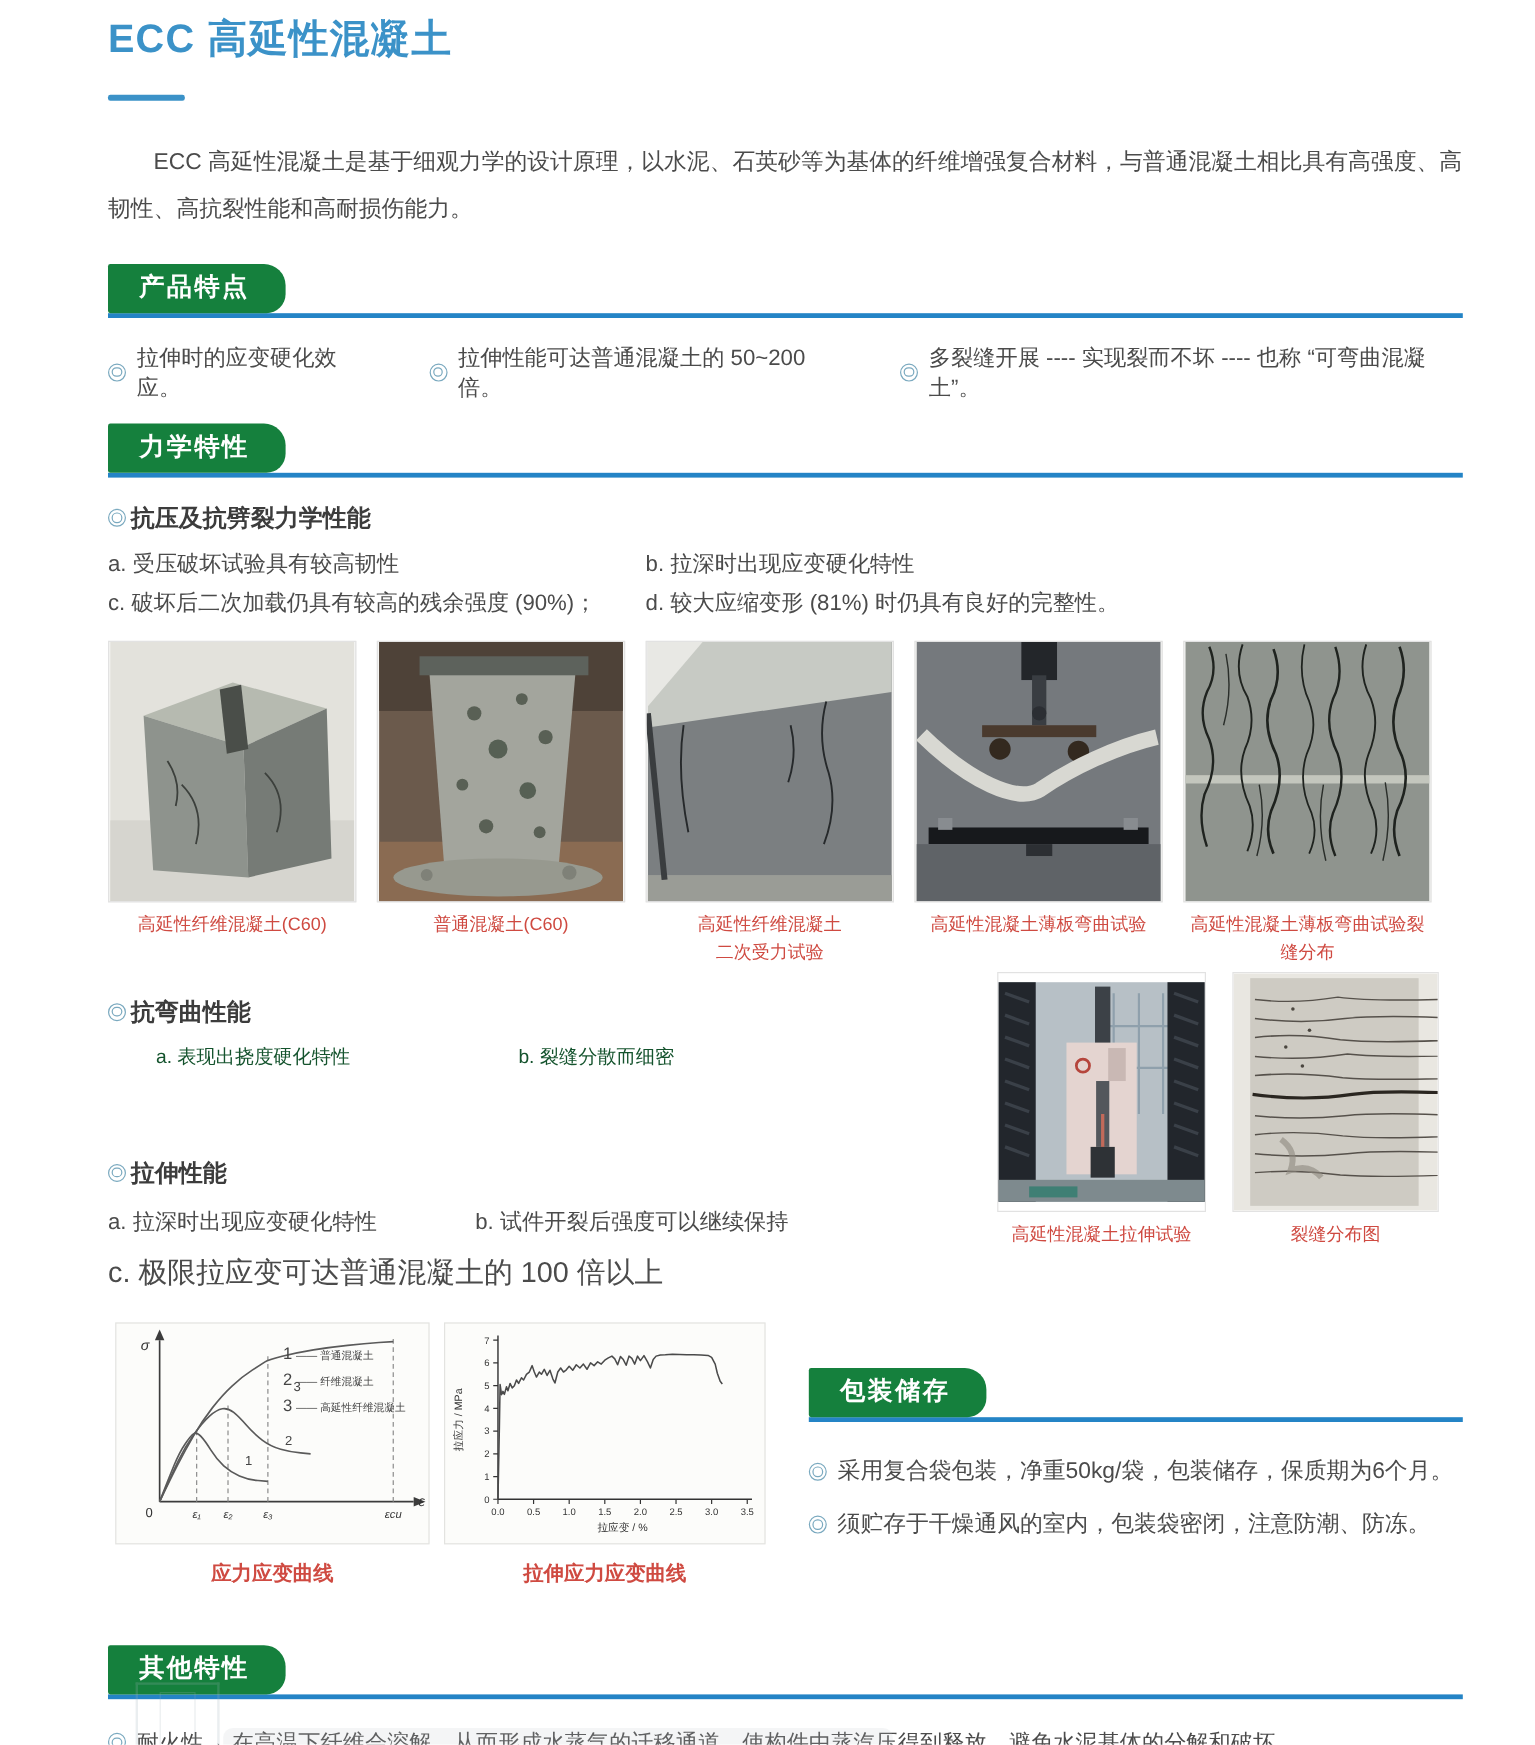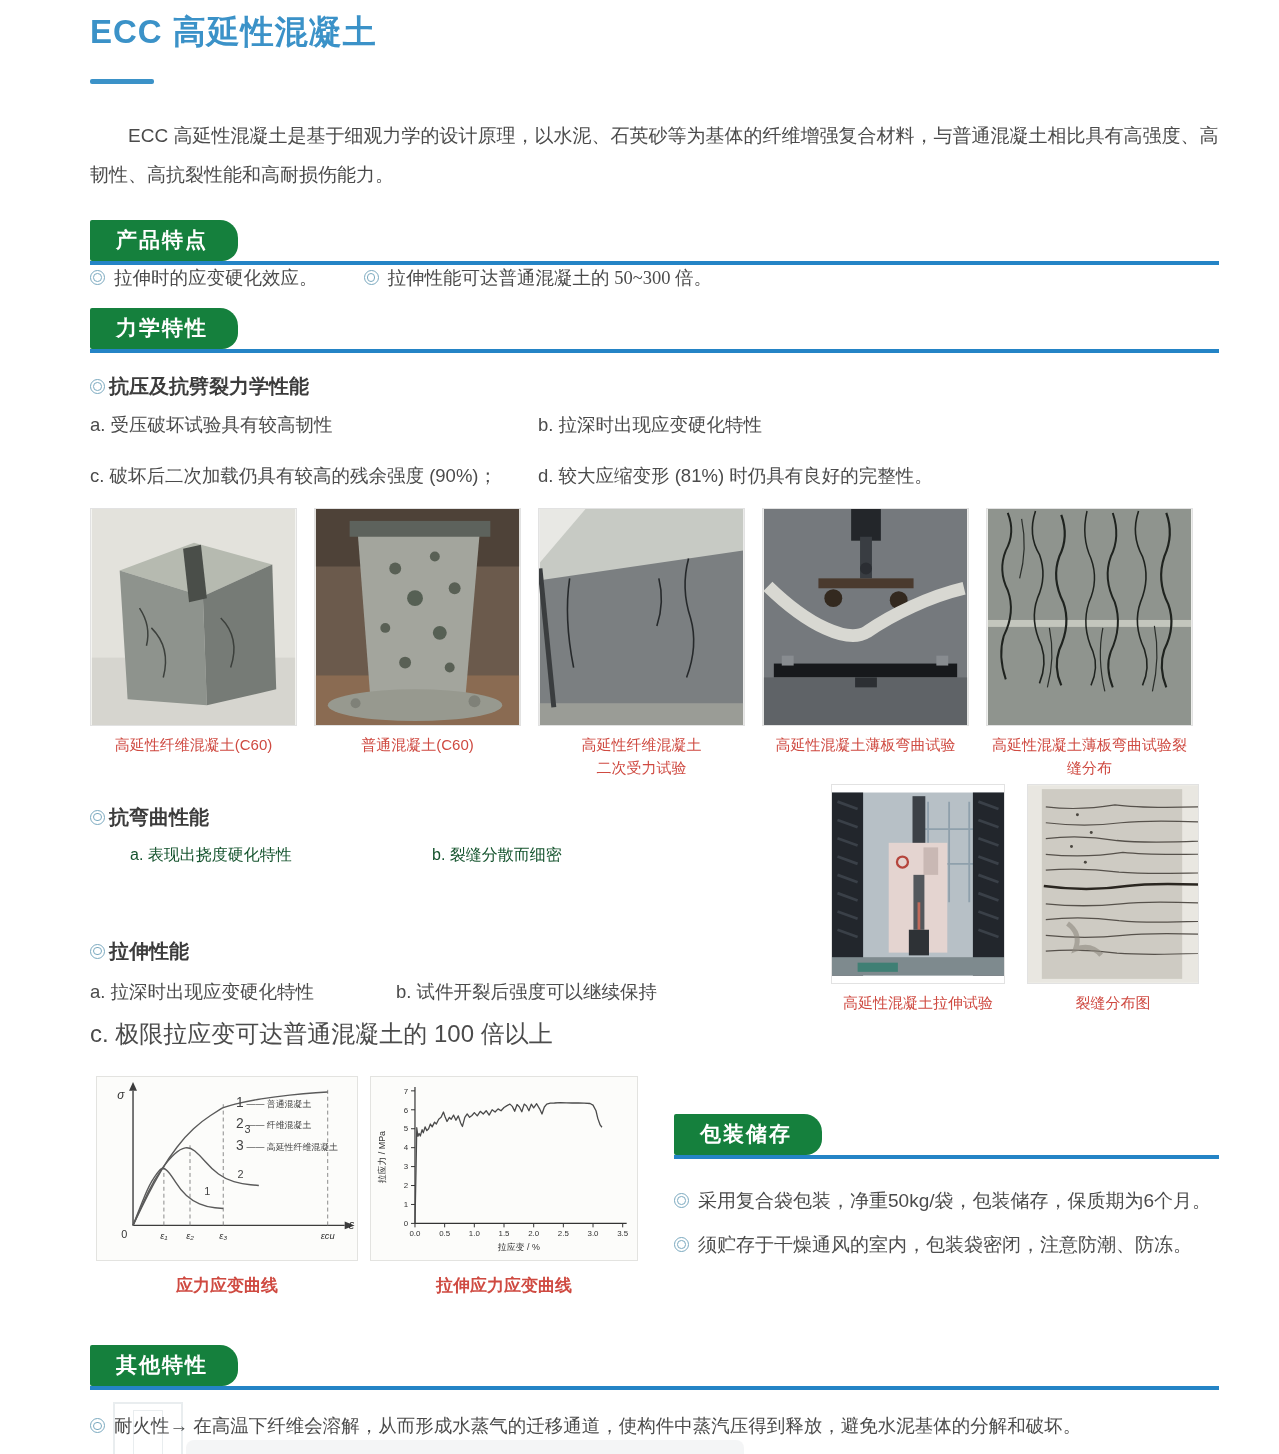--- a/index.html
+++ b/index.html
@@ -24,26 +24,26 @@
     border-radius:2px 18px 16px 2px;
   }
 
   
   .dbl { flex:none; width:15px; height:15px; border:1.6px solid #7aa9bf; border-radius:50%; position:relative; display:inline-block; }
   .dbl::after { content:""; position:absolute; inset:2.2px; border:1.5px solid #7aa9bf; border-radius:50%; }
 
   .bullet-line { display:flex; align-items:center; gap:9px; font-size:18.5px; color:#4b4b4b; }
 
   .features-section { margin-top:26px; }
-  .features-row { display:flex; align-items:flex-end;font-family:Liberation Serif, serif; }
+  .features-row { margin-top:20px; display:flex; align-items:flex-end; }
   .features-row .bullet-line + .bullet-line { margin-left:46px; }
 
   .mech-section { margin-top:18px; }
   .subhead { margin-top:20px; display:flex; align-items:center; gap:4px; font-size:20px; font-weight:700; color:#3c3c3c; }
-  .abcd-grid { margin-top:12px; display:grid; grid-template-columns:448px 1fr; row-gap:26px; font-size:18.5px; color:#4b4b4b; }
+  .abcd-grid { margin-top:12px; display:grid; grid-template-columns:448px 1fr; row-gap:7px; font-size:18.5px; color:#4b4b4b; }
 
   .fig-row { margin-top:20px; display:flex; gap:17px; }
   figure { margin:0; }
   .fig-row figure { width:207px; }
   .ph { width:100%; height:218px; border:1px solid #e2e2e2; background:#f5f5f3; display:block; }
   figcaption { margin-top:7px; text-align:center; color:#cf4a41; font-size:15px; line-height:1.55; }
   figcaption span { display:block; }
   figcaption span:empty { display:none; }
 
   .two-col { margin-top:4px; display:flex; }
@@ -93,21 +93,25 @@
     <div class="section-head">
       <span class="tab">产品特点</span>
     </div>
     <div class="features-row">
       <div class="bullet-line">
         <span class="dbl"></span>
         <span>拉伸时的应变硬化效应。</span>
       </div>
       <div class="bullet-line">
         <span class="dbl"></span>
-        <span>拉伸性能可达普通混凝土的 50~300 倍。</span>
+        <span>拉伸性能可达普通混凝土的 50~200 倍。</span>
+      </div>
+      <div class="bullet-line">
+        <span class="dbl"></span>
+        <span>多裂缝开展 ---- 实现裂而不坏 ---- 也称 “可弯曲混凝土”。</span>
       </div>
     </div>
   </div>
 
   <div class="mech-section">
     <div class="section-head">
       <span class="tab">力学特性</span>
     </div>
 
     <div class="subhead">

